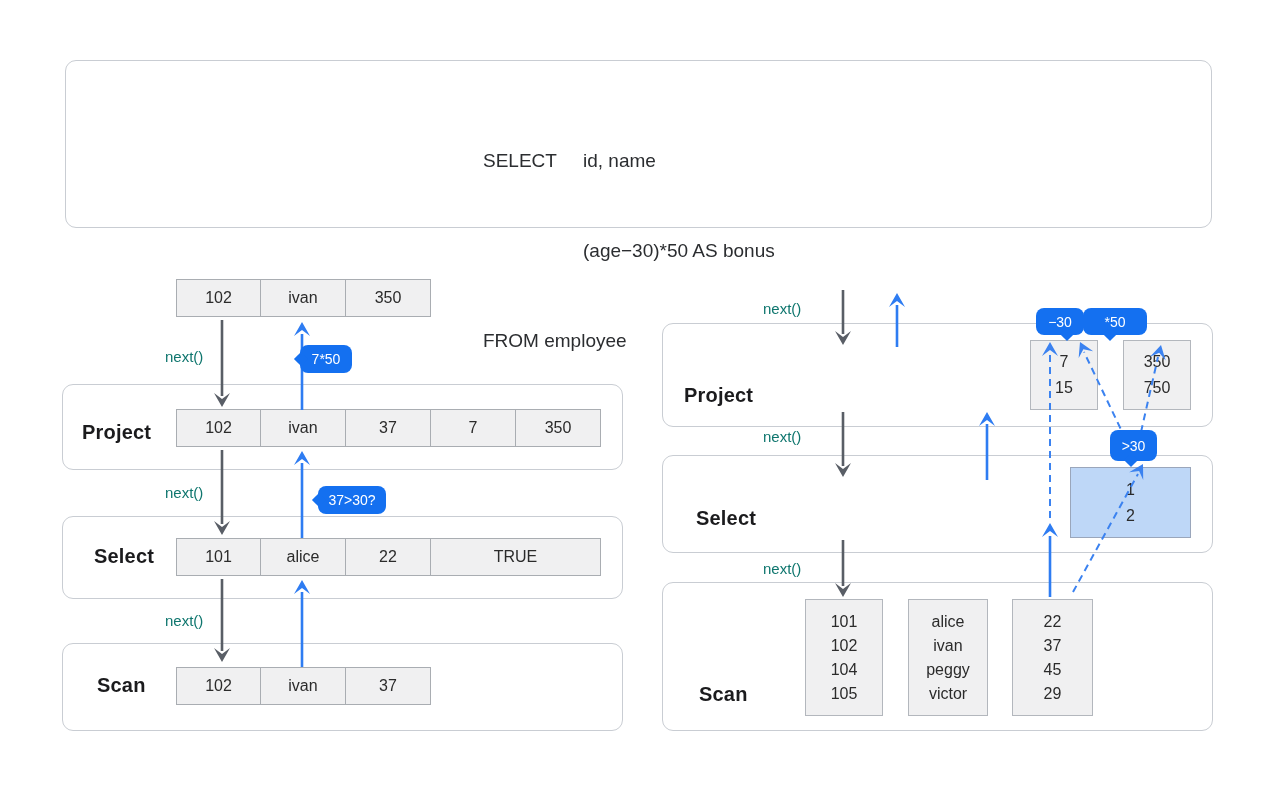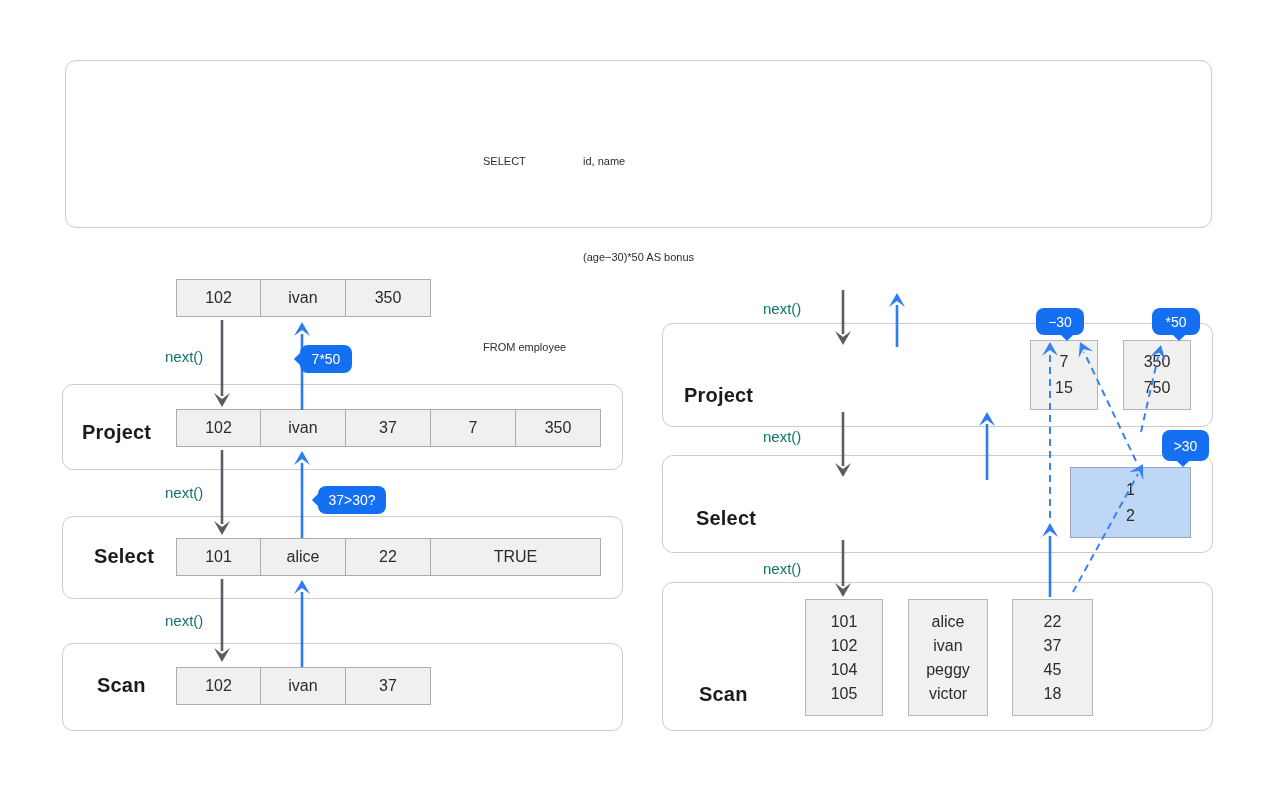--- a/index.html
+++ b/index.html
@@ -10,23 +10,23 @@
     --cell-bg:#f0f0f1;
     --cell-bd:#a9adb2;
     --box-bd:#c9cdd3;
   }
   html,body{margin:0;padding:0;background:#fff;}
   #canvas{
     position:relative;width:1280px;height:794px;background:#ffffff;overflow:hidden;
     font-family:"Liberation Sans", sans-serif;
   }
   .obox{position:absolute;background:#fff;border:1.6px solid var(--box-bd);border-radius:11px;box-sizing:border-box;z-index:1;}
-  .sql-text{position:absolute;left:483px;top:86px;font-size:11px;color:#2b2d30;line-height:30px;z-index:10;white-space:pre;}
+  .sql-text{position:absolute;left:483px;top:86px;font-size:19px;color:#2b2d30;line-height:30px;z-index:10;white-space:pre;}
   .sql-line .kw{display:inline-block;width:100px;}
-  .sql-line.indent{padding-left:100px;margin-top:6px;}
+  .sql-line.indent{padding-left:100px;}
   .oplabel{position:absolute;font-size:20px;font-weight:600;color:#1b1b1d;z-index:10;letter-spacing:.2px;}
   .next{position:absolute;font-size:15px;color:#0f766e;z-index:10;}
   .trow{position:absolute;display:flex;z-index:5;}
   .tcell{width:85px;height:38px;background:var(--cell-bg);border:1px solid var(--cell-bd);border-left:0;
          display:flex;align-items:center;justify-content:center;font-size:16px;color:#2b2b2b;box-sizing:border-box;}
   .tcell:first-child{border-left:1px solid var(--cell-bd);}
   .tcell.w170{width:170px;}
   .colbox{position:absolute;background:var(--cell-bg);border:1px solid #b3b7bd;z-index:5;box-sizing:border-box;
           display:flex;flex-direction:column;align-items:center;justify-content:center;font-size:16px;color:#2b2b2b;}
   .colbox .cv{line-height:24px;}
@@ -125,21 +125,21 @@
   <div class="colbox" style="left:908px;top:599px;width:80px;height:117px;">
     <div class="cv">alice</div>
     <div class="cv">ivan</div>
     <div class="cv">peggy</div>
     <div class="cv">victor</div>
   </div>
   <div class="colbox" style="left:1012px;top:599px;width:81px;height:117px;">
     <div class="cv">22</div>
     <div class="cv">37</div>
     <div class="cv">45</div>
-    <div class="cv">18</div>
+    <div class="cv">29</div>
   </div>
 
   <svg class="arrows" width="1280" height="794" viewBox="0 0 1280 794">
 
     <g stroke="#595e66" stroke-width="2.6">
       <line x1="222" y1="320" x2="222" y2="396"></line>
       <path d="M214,393 L222,407 L230,393 L222,399 Z" fill="#595e66" stroke="none"></path>
     </g>
     <g stroke="#595e66" stroke-width="2.6">
       <line x1="222" y1="450" x2="222" y2="524"></line>
@@ -213,22 +213,22 @@
     <span class="tail left"></span>
   </div>
   <div class="badge" style="left:318px;top:486px;width:68px;height:28px;">
     <span>37&gt;30?</span>
     <span class="tail left"></span>
   </div>
   <div class="badge" style="left:1036px;top:308px;width:48px;height:27px;">
     <span>−30</span>
     <span class="tail bottom" style="left:26px;"></span>
   </div>
-  <div class="badge" style="left:1152px;top:308px;width:48px;height:27px;">
+  <div class="badge" style="left:1083px;top:308px;width:64px;height:27px;">
     <span>*50</span>
     <span class="tail bottom" style="left:22px;"></span>
   </div>
-  <div class="badge" style="left:1162px;top:430px;width:47px;height:31px;text-align:right;">
+  <div class="badge" style="left:1110px;top:430px;width:47px;height:31px;text-align:right;">
     <span>&gt;30</span>
     <span class="tail bottom" style="left:16px;"></span>
   </div>
 
 </div>
 
 </body></html>

